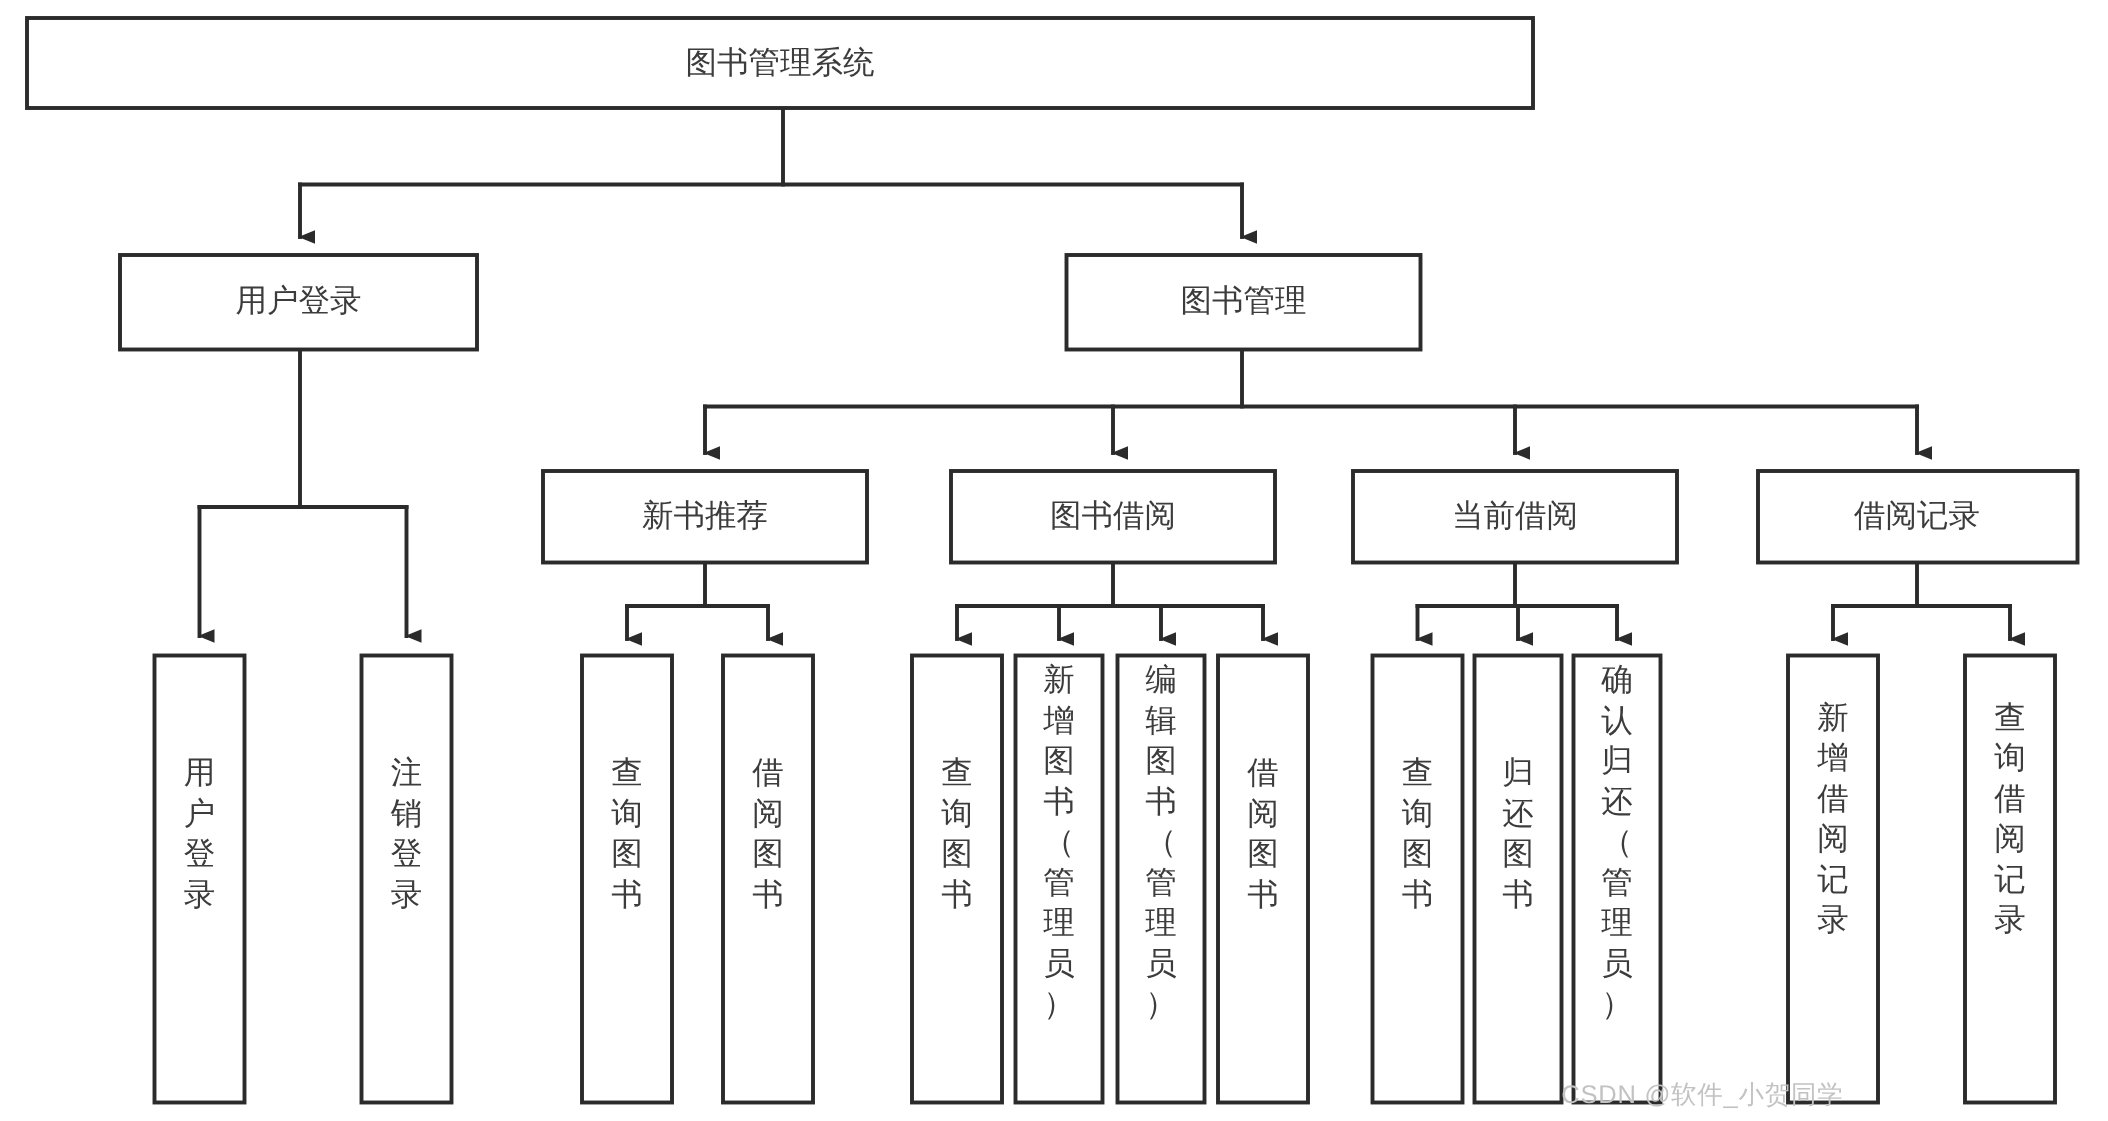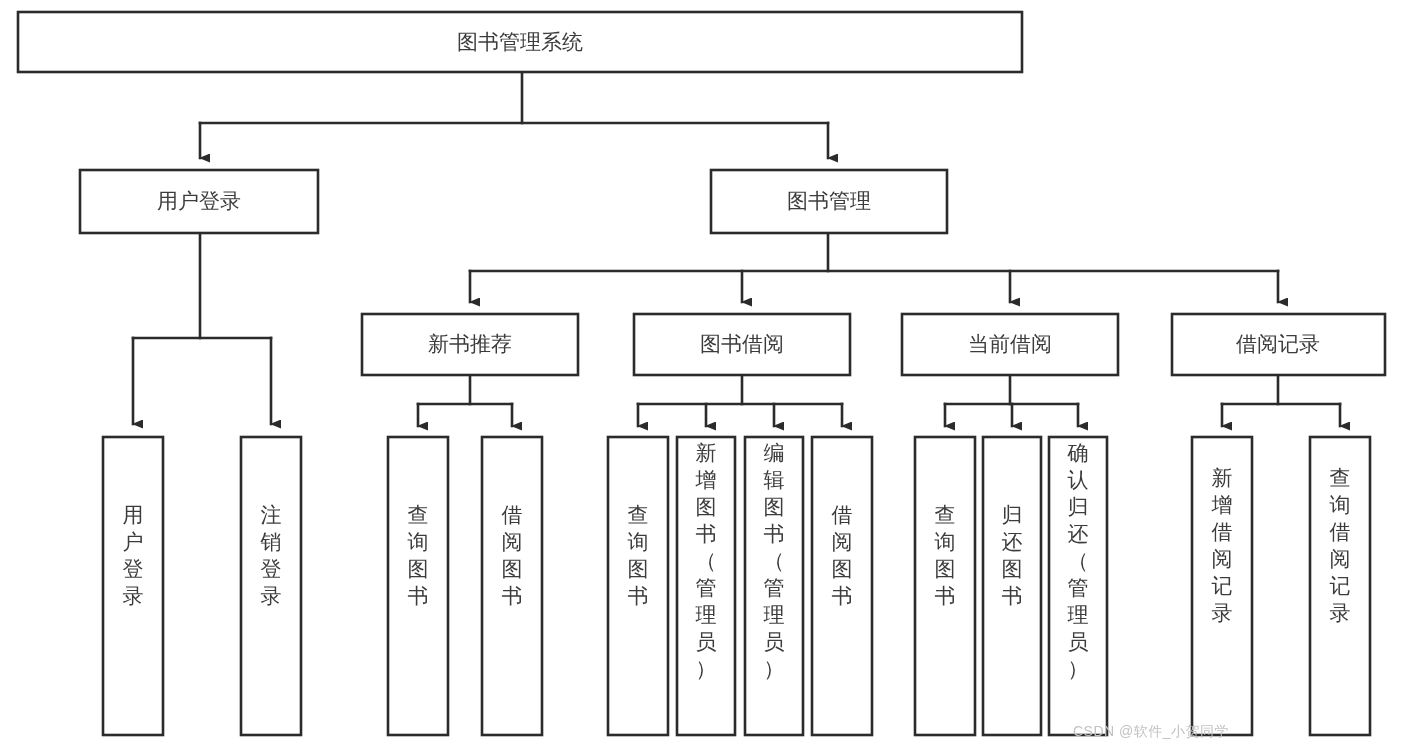--- a/index.html
+++ b/index.html
@@ -48,21 +48,21 @@
     fill: #3c3c3c;
     font-family: "Liberation Sans", "DejaVu Sans", sans-serif;
     font-size: 21px;
     text-anchor: middle;
   }
   .watermark {
     position: absolute;
     right: 14px;
     bottom: 6px;
     font-family: "Liberation Sans", "DejaVu Sans", sans-serif;
-    font-size: 14px;
+    font-size: 17px;
     color: #c2c2c2;
     letter-spacing: 0.5px;
     white-space: nowrap;
     pointer-events: none;
   }
 </style>
 </head>
 <body>
 
 <div id="diagram-root">

